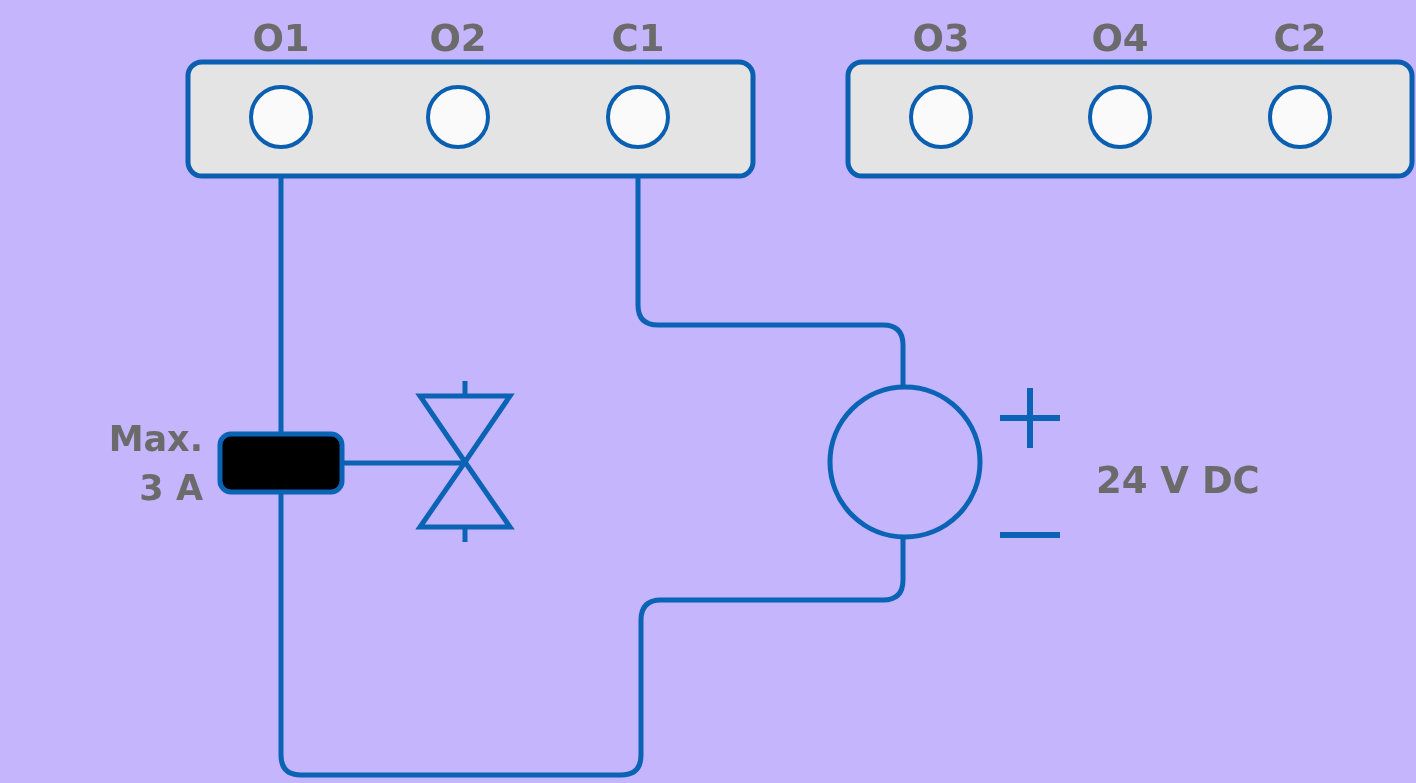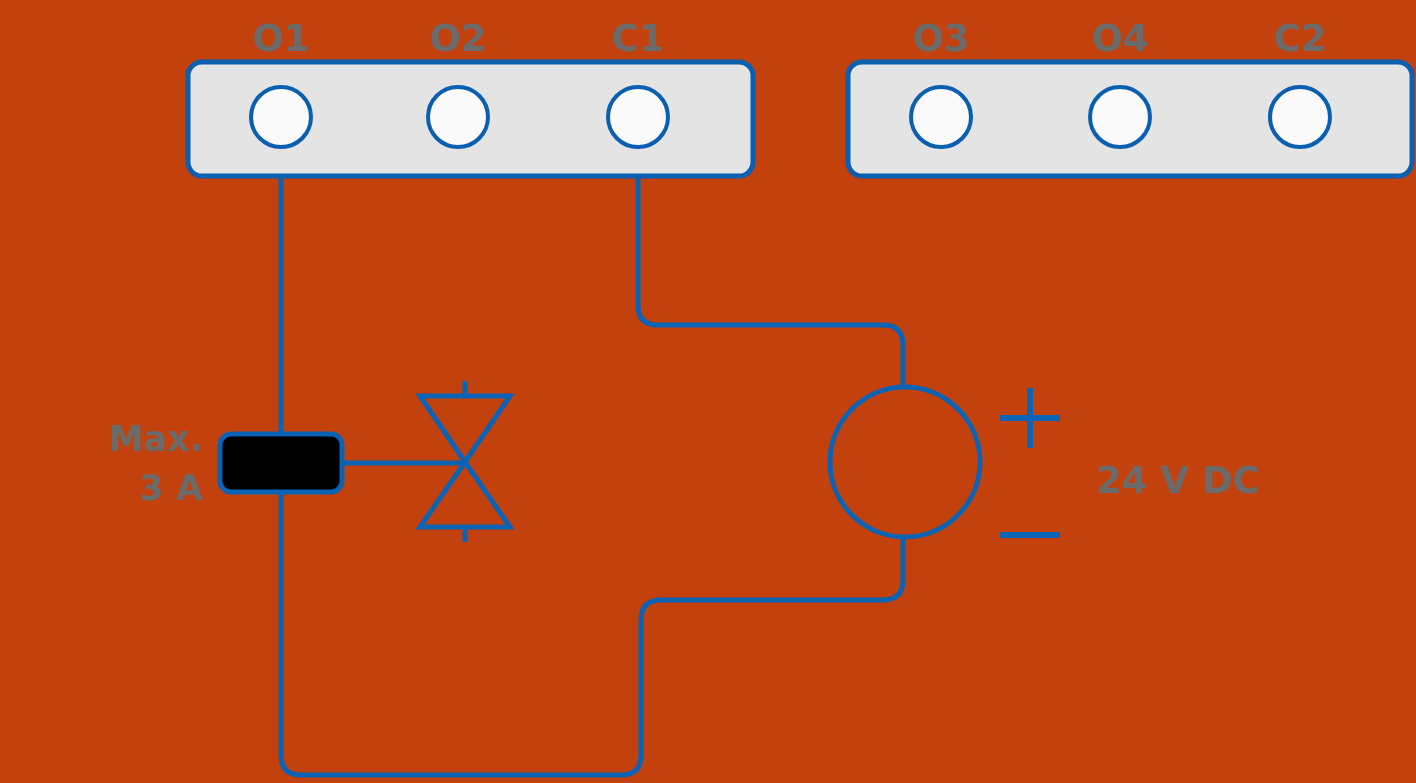--- a/index.html
+++ b/index.html
@@ -1,18 +1,18 @@
 <!DOCTYPE html>
 <html><head>
 <meta charset="utf-8">
 <style>
   html,body{margin:0;padding:0;background:#000;}
   body{width:1416px;height:783px;overflow:hidden;
        font-family:"DejaVu Sans","Liberation Sans",sans-serif;}
-  #stage{position:relative;width:1416px;height:783px;background:#c2410c;}
+  #stage{position:relative;width:1416px;height:783px;background:#c4b5fd;}
   #stage svg{position:absolute;top:0;left:0;width:1416px;height:783px;}
   .lbl{font-weight:700;fill:#6b6b6b;}
 </style>
 </head>
 <body>
 
 <div id="stage">
 <svg viewBox="0 0 1416 783" xmlns="http://www.w3.org/2000/svg">
 
   <g fill="none" stroke="#0a63b5" stroke-width="5" stroke-linecap="butt" stroke-linejoin="round">

